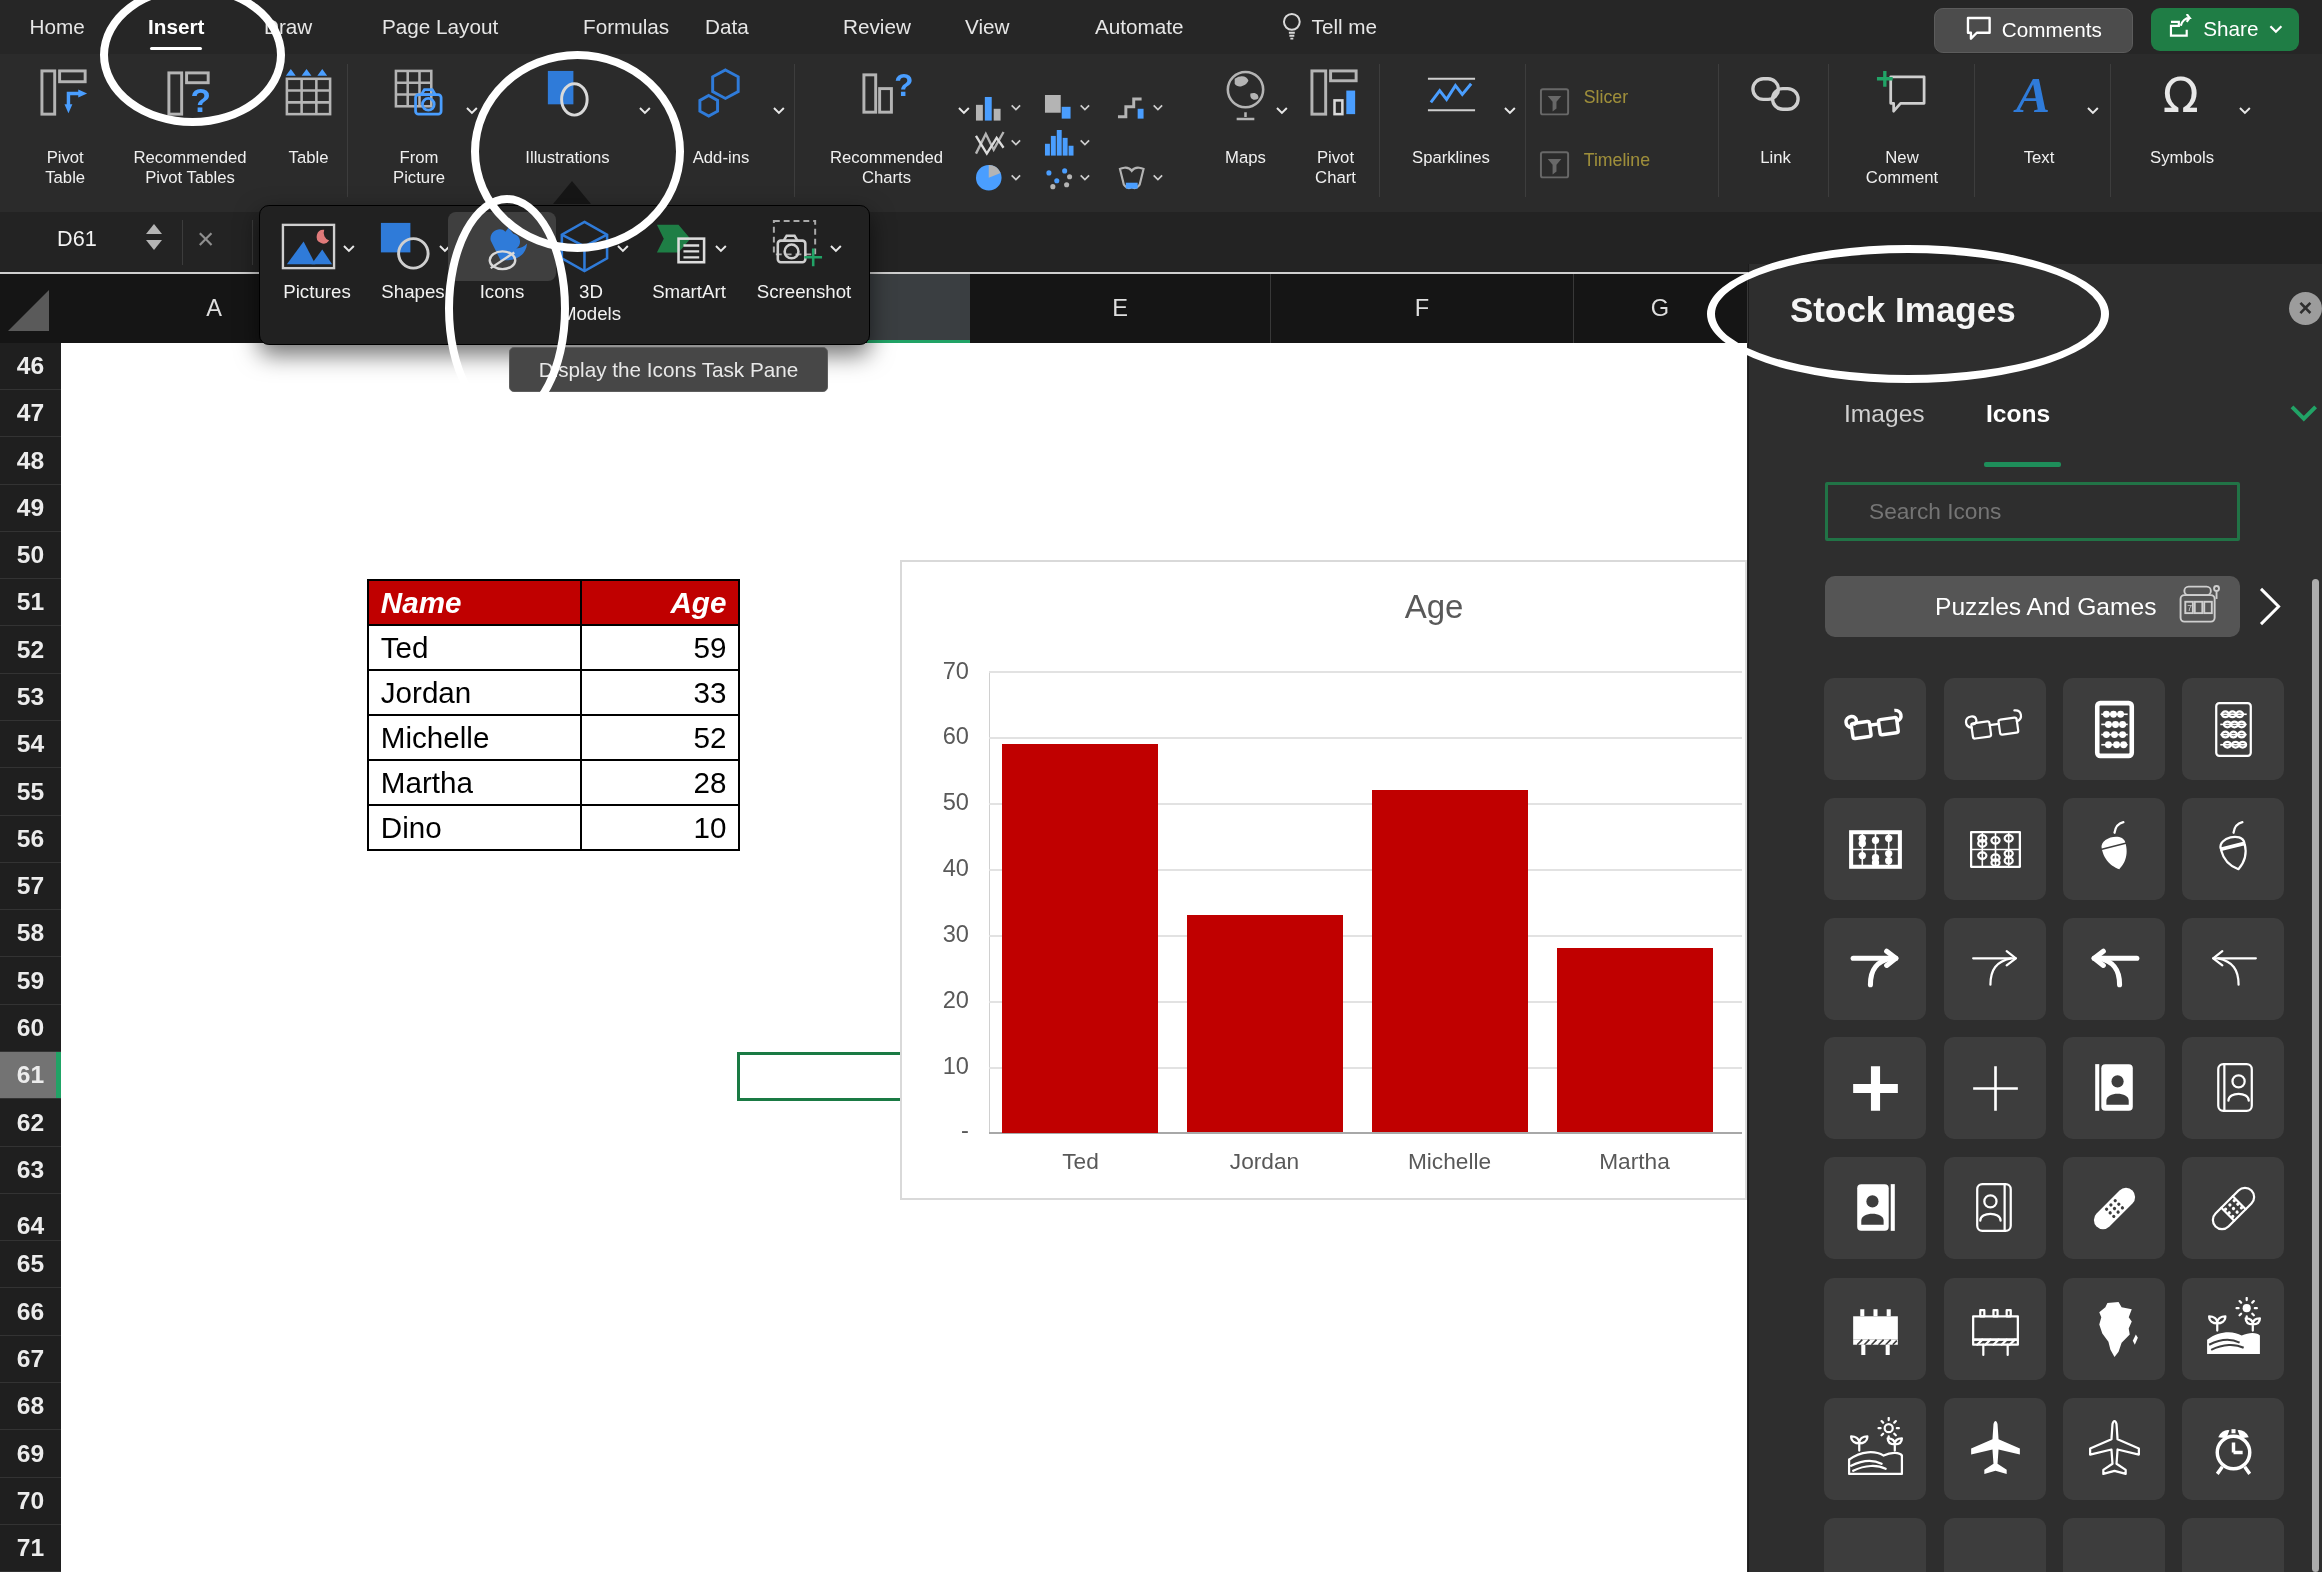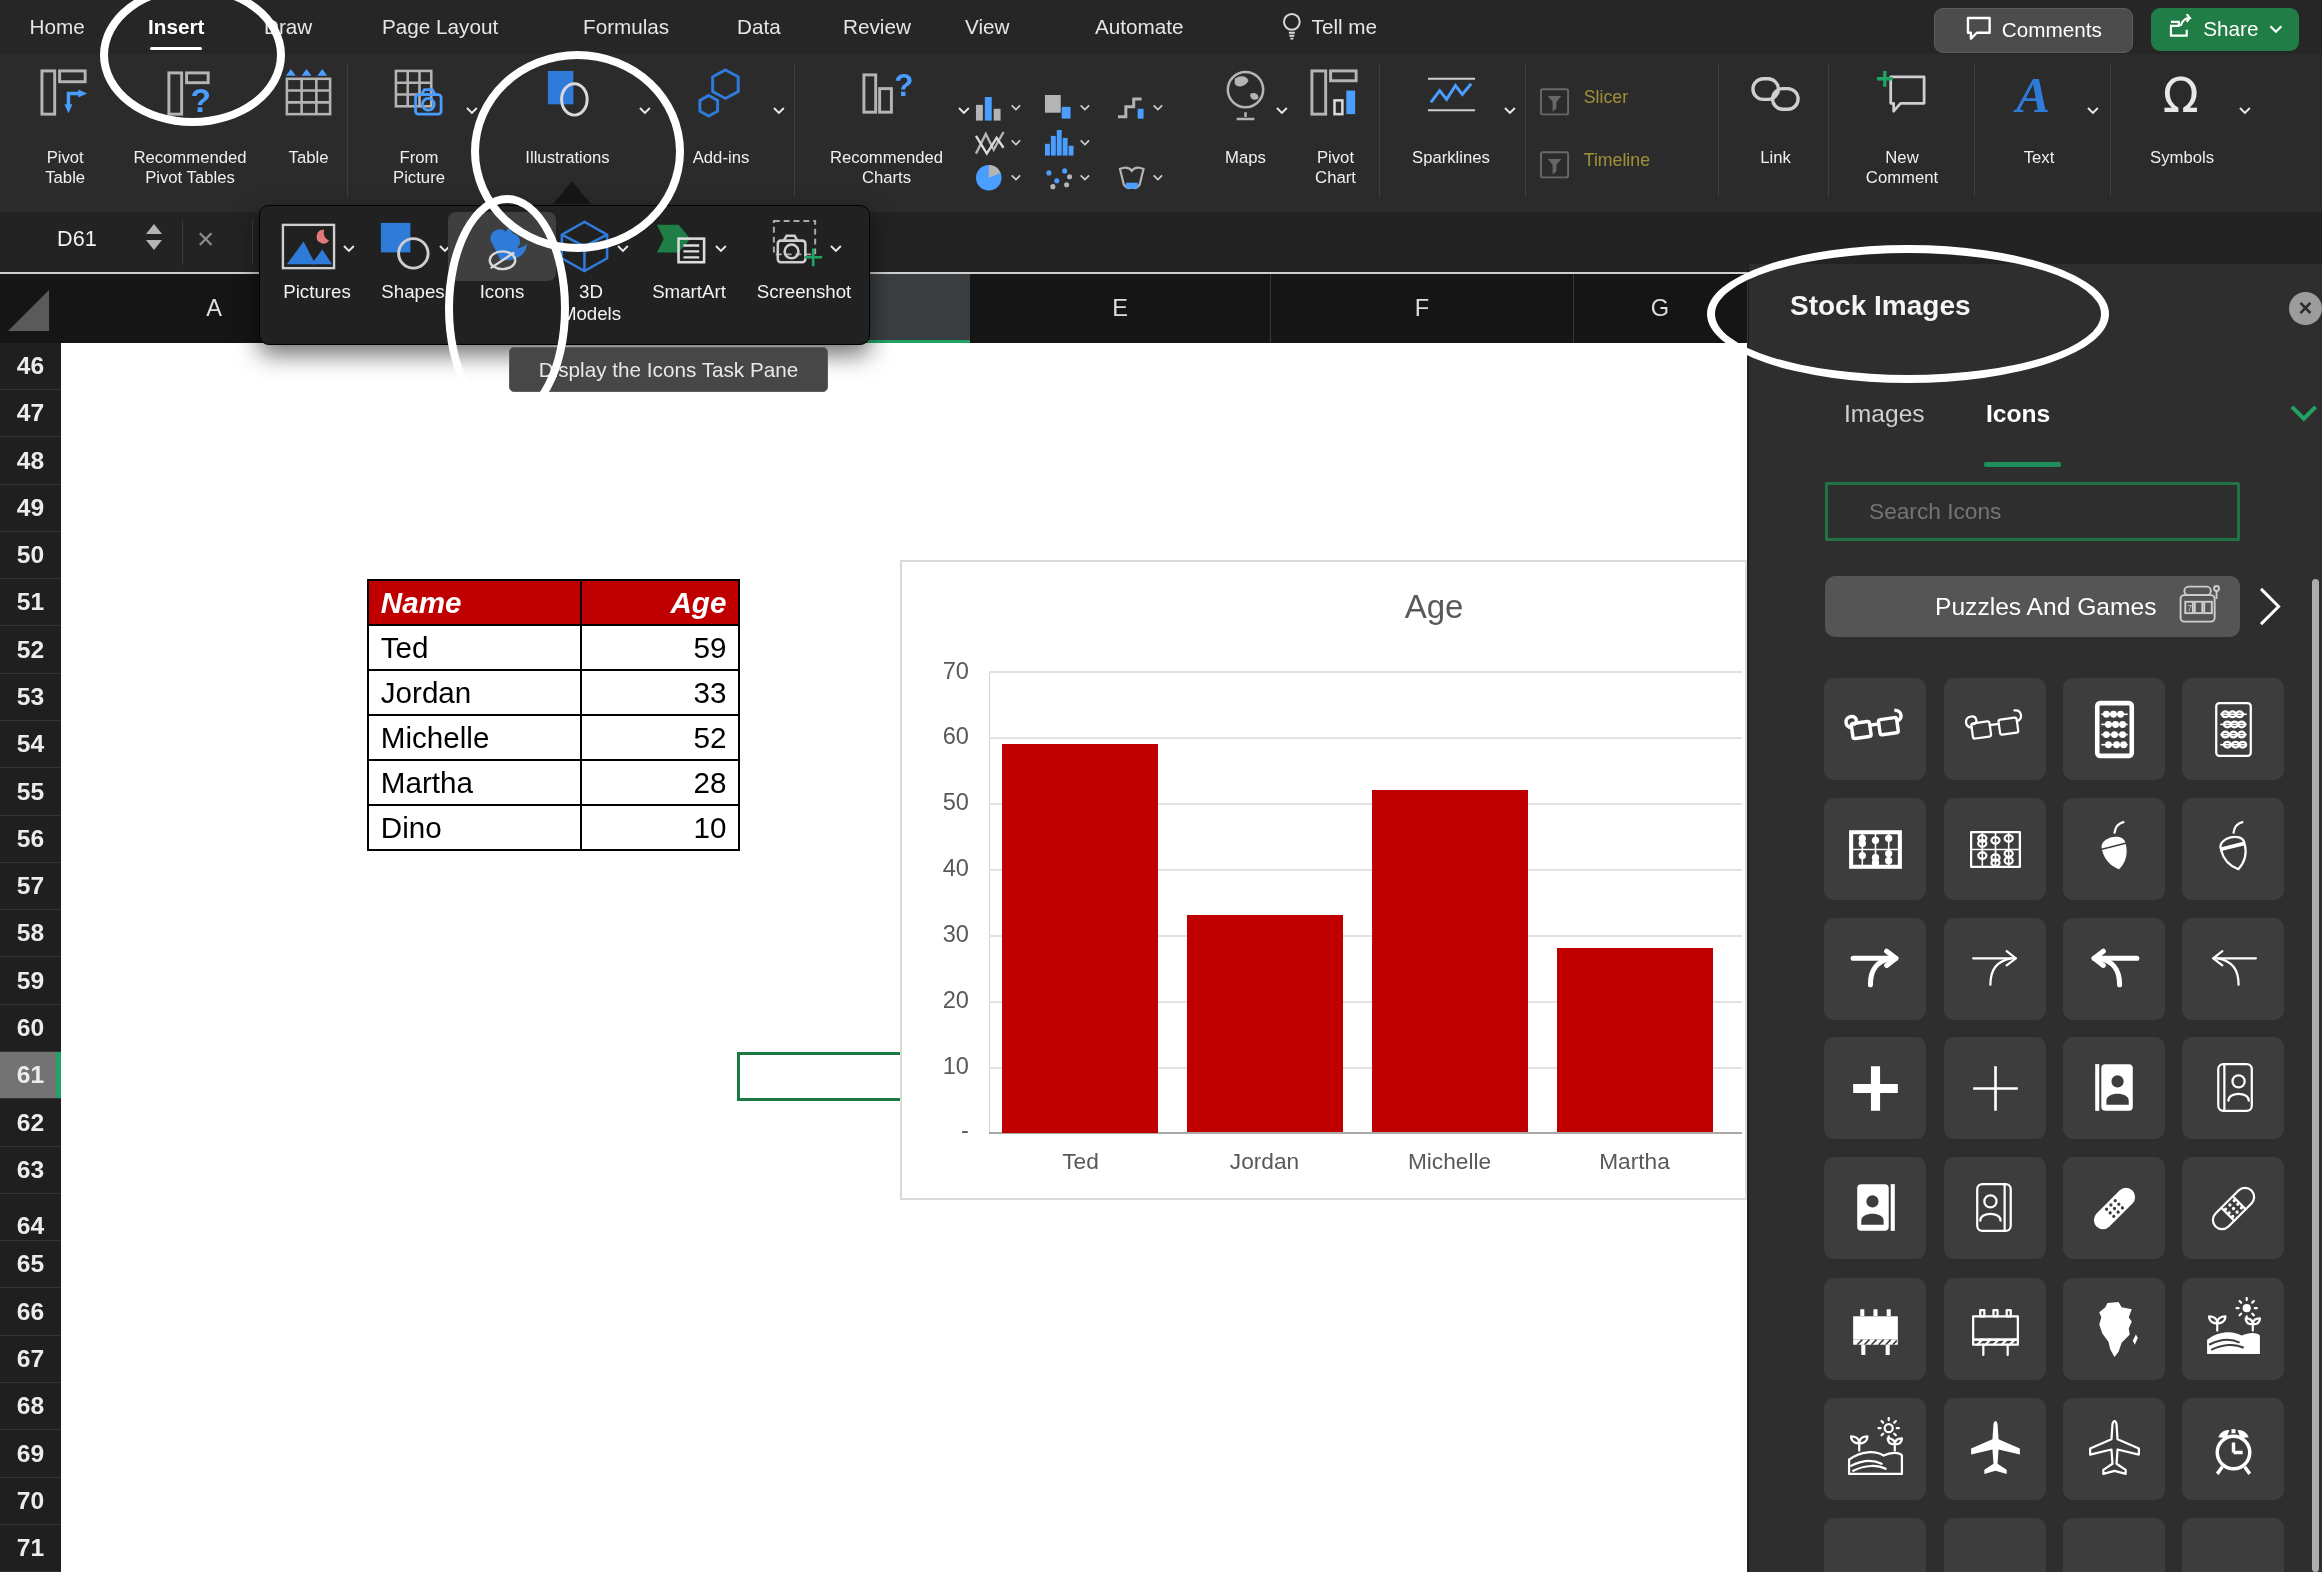--- a/index.html
+++ b/index.html
@@ -59,21 +59,21 @@
   #selcell{position:absolute;left:737px;top:1052px;width:169px;height:49px;border:3.9px solid #1a7a44;background:#fff;box-sizing:border-box;z-index:4;}
   
   #dropdown{position:absolute;left:259px;top:205px;width:609px;height:138px;background:#212121;border:1px solid #000;border-radius:9.9px;box-shadow:0 9.9px 23.6px rgba(0,0,0,.55);z-index:50;}
   #drop-beak{position:absolute;left:553px;top:181px;width:0;height:0;border-left:19.7px solid transparent;border-right:19.7px solid transparent;border-bottom:23.6px solid #161616;z-index:49;}
   .ditem{position:absolute;top:5.9px;width:108px;text-align:center;color:#f2f2f2;font-size:18.7px;line-height:21.7px;}
   .ditem .dic{height:69px;display:flex;align-items:center;justify-content:center;}
   .ditem.hl .dic{background:#3f3f3f;border-radius:7.9px;}
   #tooltip{position:absolute;left:509px;top:347px;width:317px;height:43px;background:#474747;border:1px solid #5e5e5e;border-radius:4.9px;color:#e8e8e8;font-size:20.7px;display:flex;align-items:center;justify-content:center;z-index:52;}
   
   #pane{position:absolute;left:1748px;top:264px;width:575px;height:1308px;background:#2e2e2e;border-left:1px solid #1c1c1c;overflow:hidden;z-index:40;}
-  #pane-title{position:absolute;left:41px;top:25.6px;color:#f5f5f5;font-size:28px;font-weight:600;}
+  #pane-title{position:absolute;left:41px;top:25.6px;color:#f5f5f5;font-size:35px;font-weight:600;}
   #pane-close{position:absolute;left:540px;top:27.6px;width:33px;height:33px;border-radius:50%;background:#9c9c9c;color:#2e2e2e;font-size:23.6px;font-weight:700;display:flex;align-items:center;justify-content:center;}
   .ptab{position:absolute;top:136px;font-size:24.6px;color:#d0d0d0;}
   .ptab.active{color:#fff;font-weight:700;}
   #ptab-underline{position:absolute;left:235px;top:198px;width:77px;height:4.9px;background:#1e8e5a;border-radius:2px;}
   #pane-chev{position:absolute;left:540px;top:140px;}
   #searchbox{position:absolute;left:76px;top:218px;width:415px;height:59px;border:3px solid #217346;border-radius:2px;box-sizing:border-box;}
   #searchbox input{width:100%;height:100%;background:transparent;border:none;outline:none;color:#e8e8e8;font-size:22.7px;padding:0 0 0 41px;box-sizing:border-box;font-family:"Liberation Sans",sans-serif;}
   #catpill{position:absolute;left:76px;top:312px;width:415px;height:61px;background:#555;border-radius:9.9px;color:#fff;font-size:24.6px;display:flex;align-items:center;}
   #catpill .lbl{margin-left:110px;}
   #catpill .slot{position:absolute;right:13.8px;top:3.9px;}
@@ -103,21 +103,21 @@
           <span class="tabu"></span>
         </div>
         <div class="tab" style="left: 382px;">
           <span>Page Layout</span>
           <span class="tabu"></span>
         </div>
         <div class="tab" style="left: 583px;">
           <span>Formulas</span>
           <span class="tabu"></span>
         </div>
-        <div class="tab" style="left: 737px;">
+        <div class="tab" style="left: 705px;">
           <span>Data</span>
           <span class="tabu"></span>
         </div>
         <div class="tab" style="left: 843px;">
           <span>Review</span>
           <span class="tabu"></span>
         </div>
         <div class="tab" style="left: 965px;">
           <span>View</span>
           <span class="tabu"></span>

